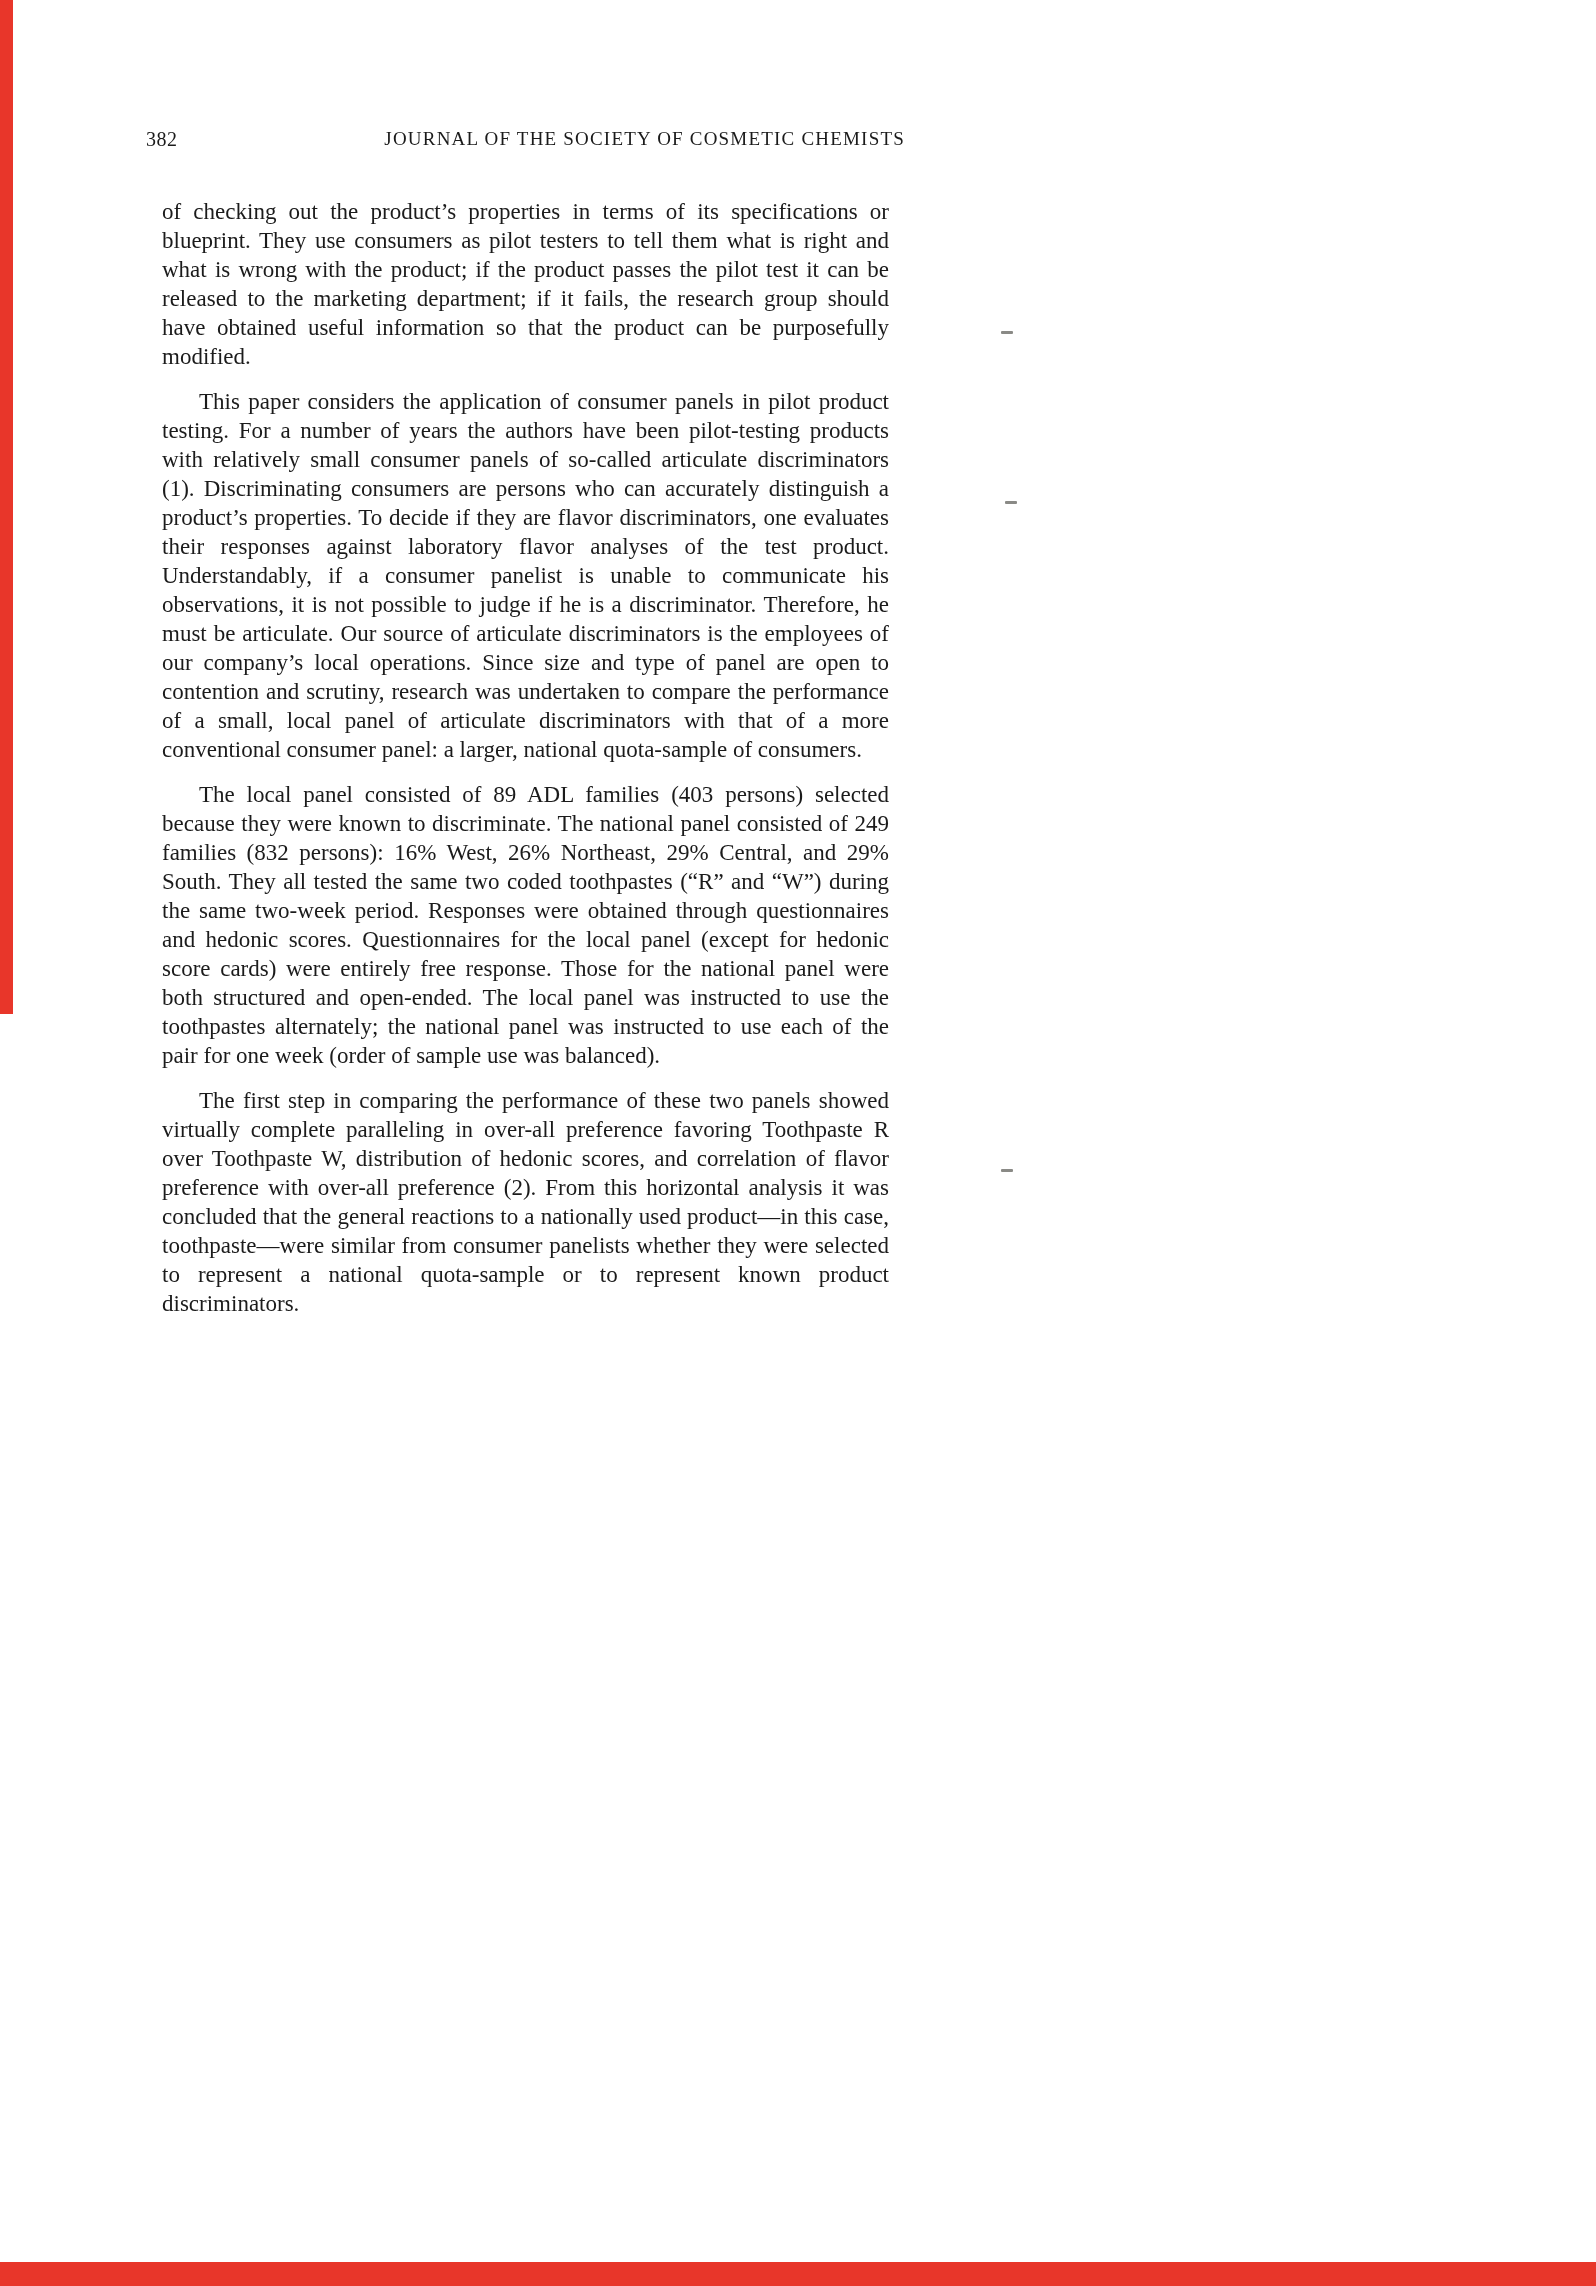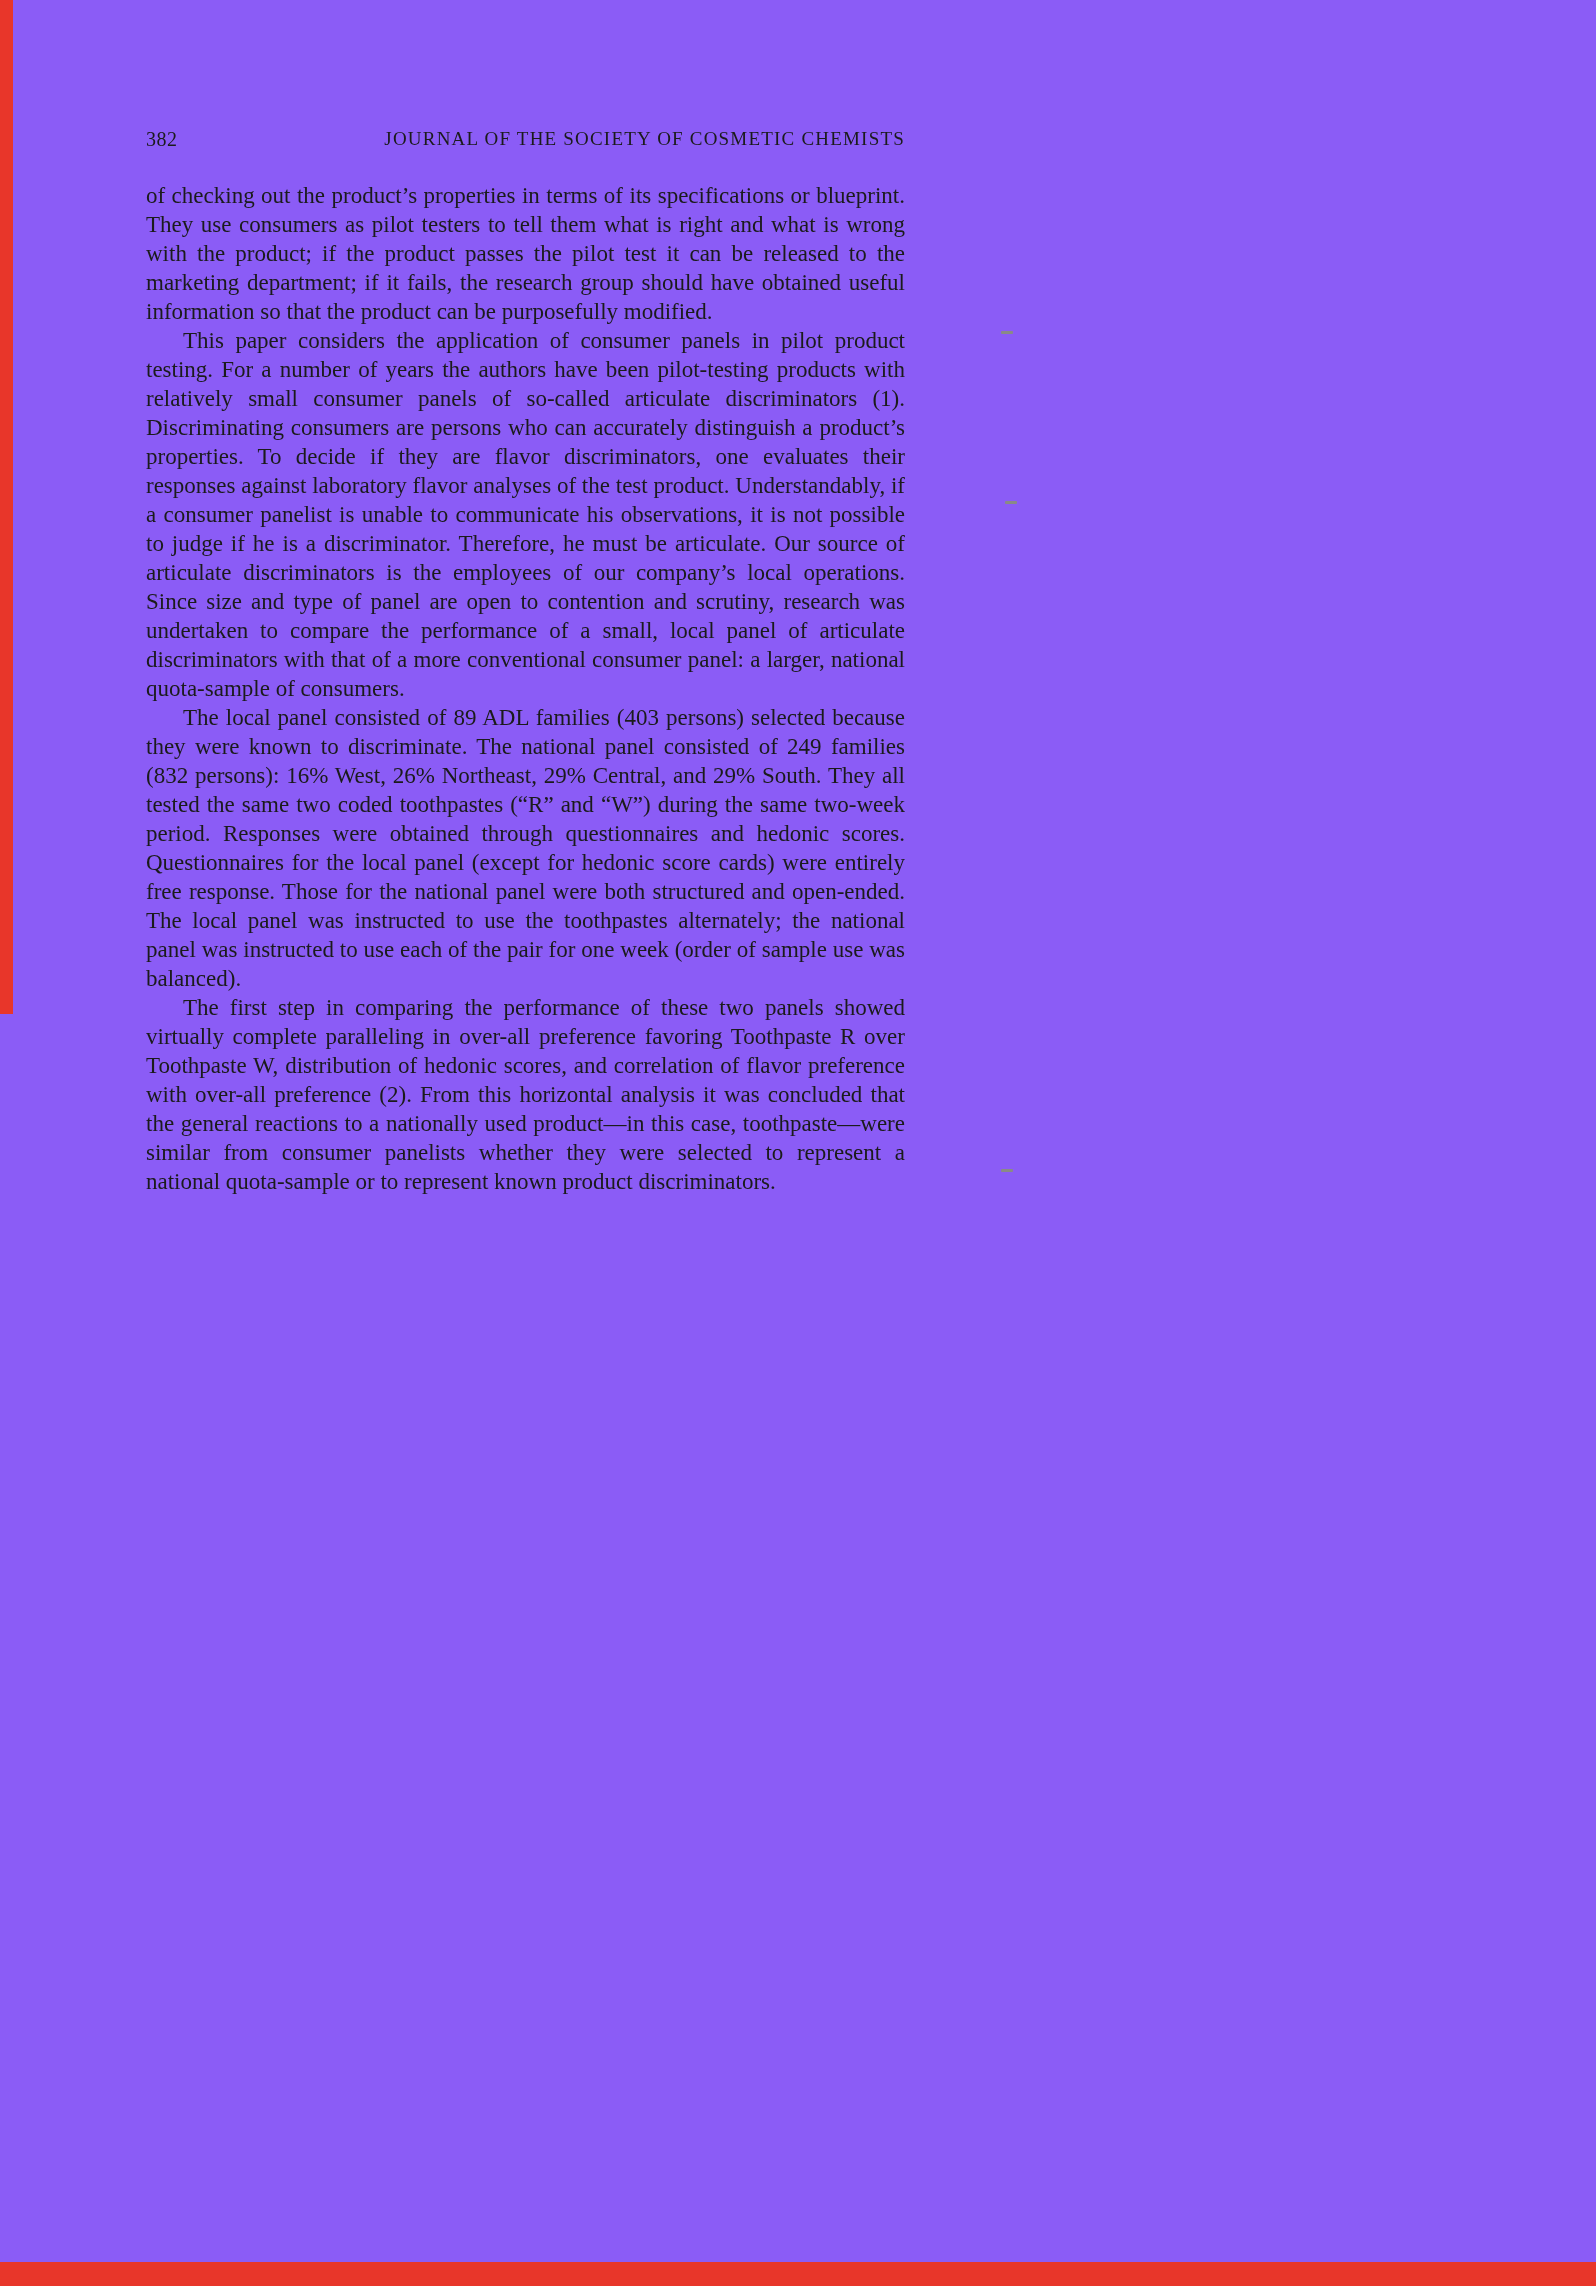--- a/index.html
+++ b/index.html
@@ -4,21 +4,21 @@
 <style>
   html, body {
     margin: 0;
     padding: 0;
     background: #e9e9e7;
   }
   .page {
     position: relative;
     width: 1597px;
     height: 2286px;
-    background: #8b5cf6;
+    background: #ffffff;
     overflow: hidden;
     font-family: "Liberation Serif", "DejaVu Serif", serif;
     color: #1b1b1b;
   }
   
   .scan-edge-left {
     position: absolute;
     left: 0;
     top: 0;
     width: 12.5px;
@@ -59,21 +59,21 @@
   .article-body {
     position: absolute;
     top: 181px;
     left: 146px;
     width: 759px;
     font-size: 23px;
     line-height: 29px;
     text-align: justify;
   }
   .article-body p {
-    margin: 0;
+    margin: 16px;
     text-indent: 37px;
   }
   .article-body p.no-indent {
     text-indent: 0;
   }
   
   .margin-mark {
     position: absolute;
     width: 11.5px;
     height: 2.9px;

